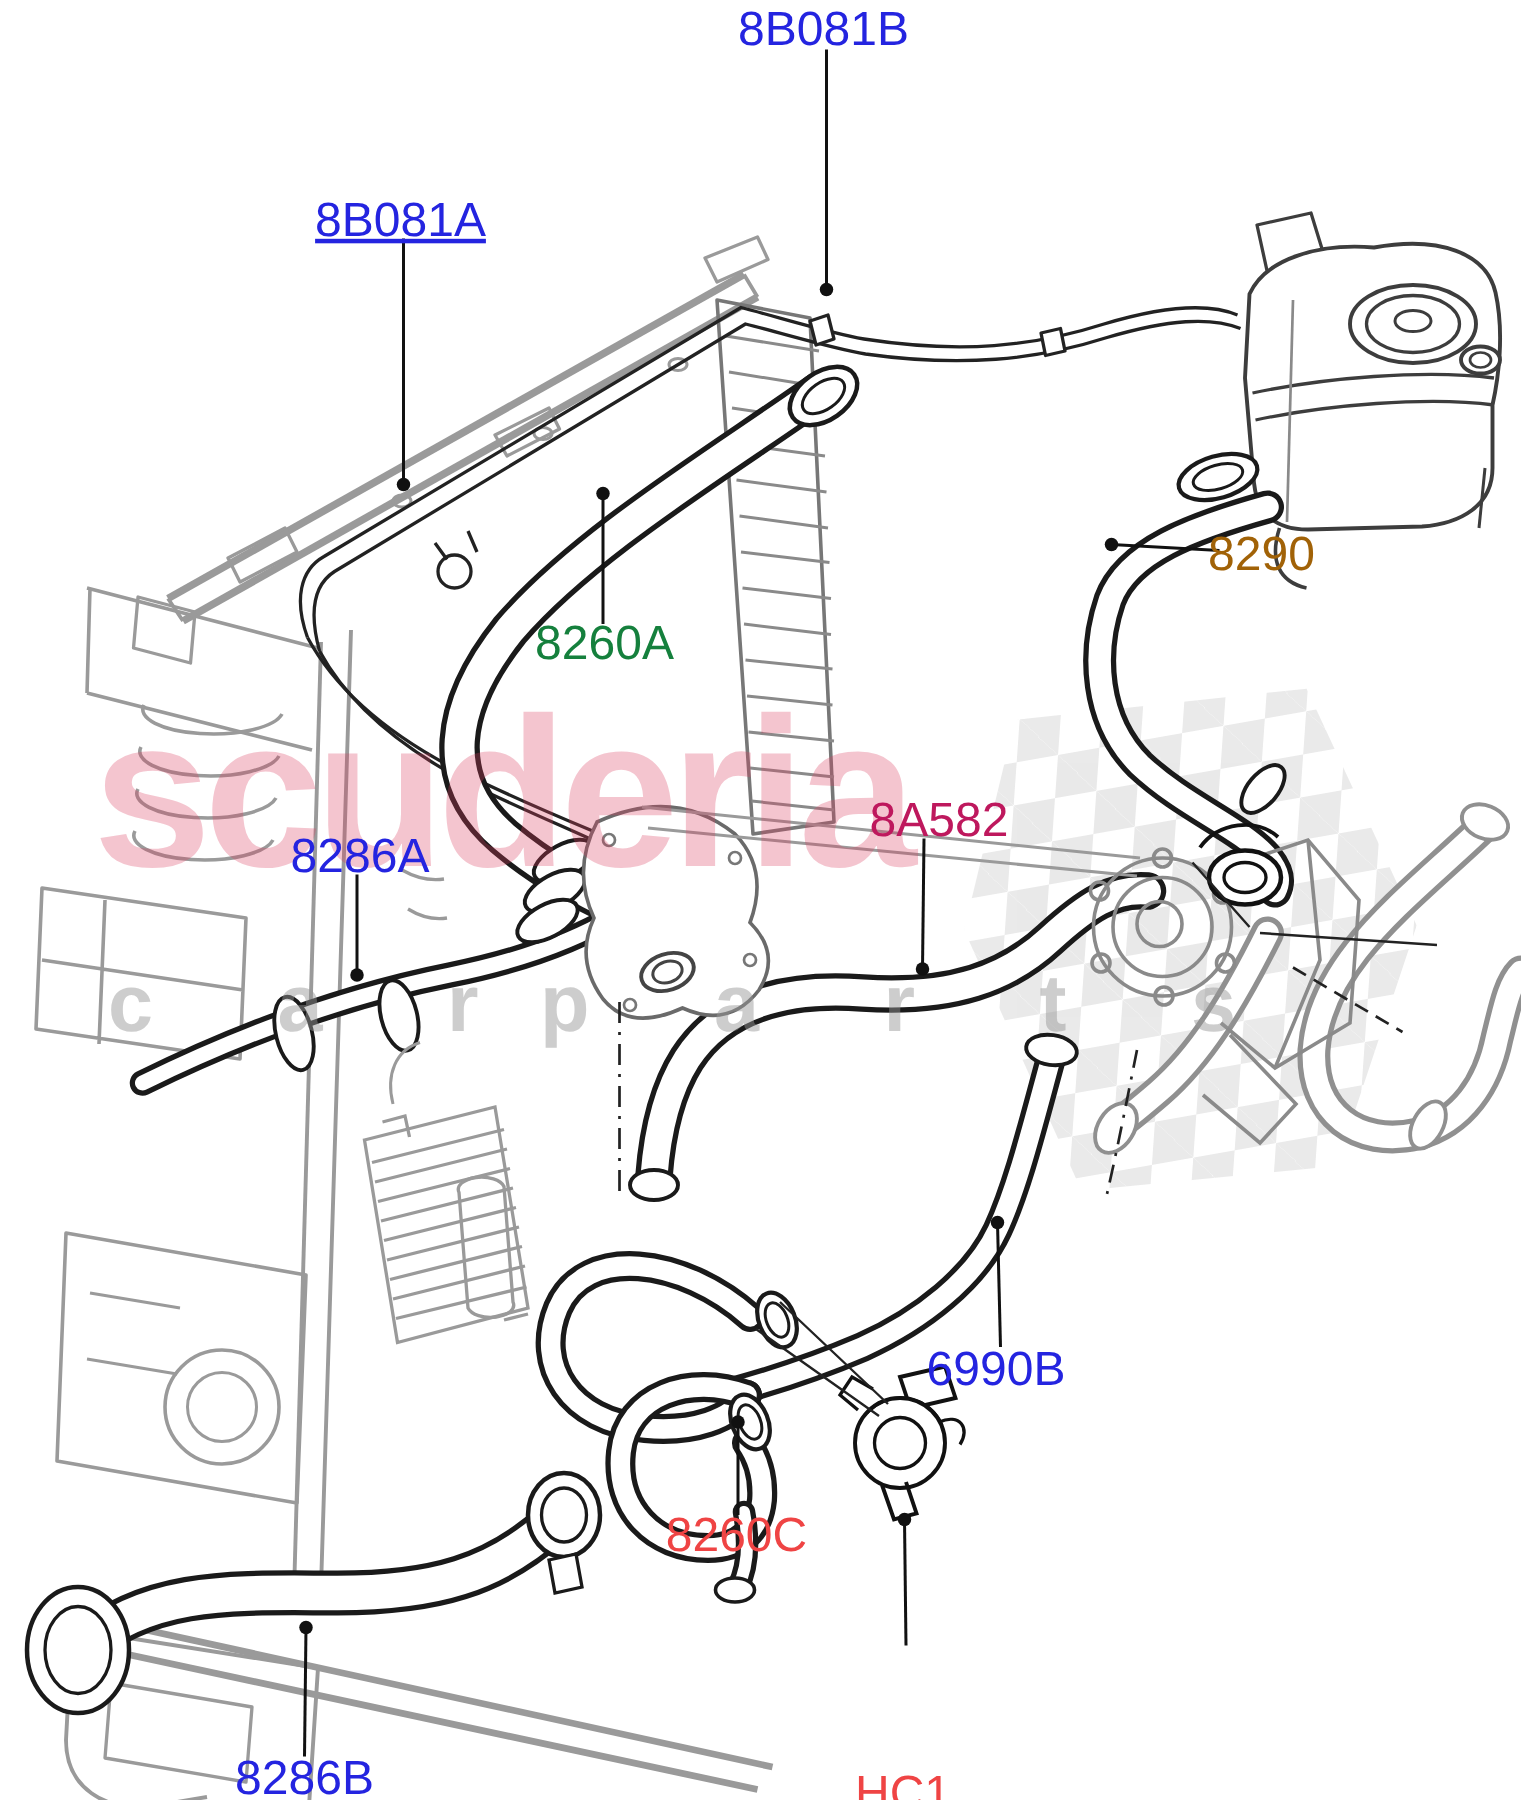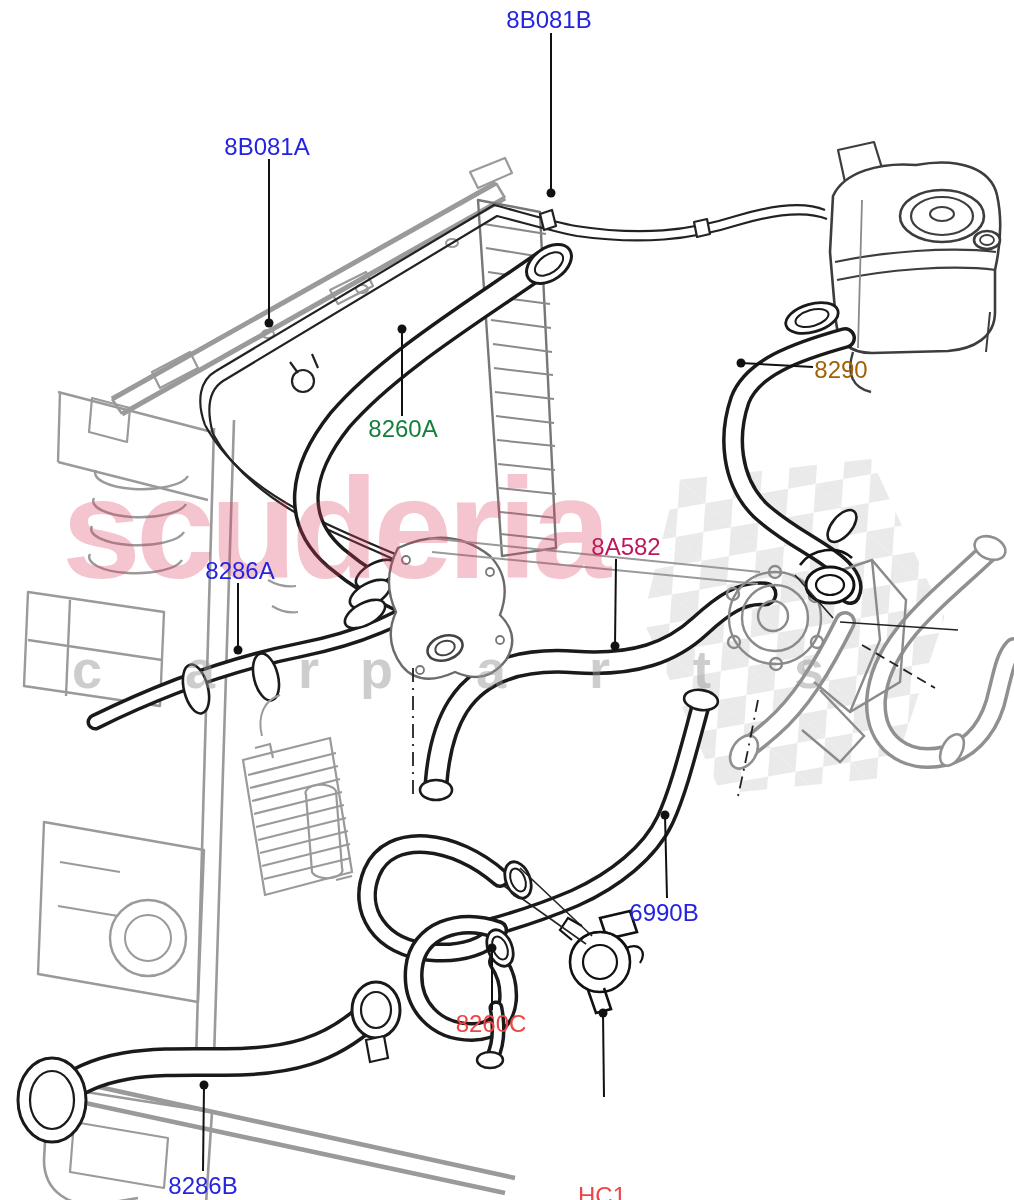--- a/index.html
+++ b/index.html
@@ -27,21 +27,21 @@
     color:rgba(220,64,96,0.30);white-space:nowrap;
   }
   .wm-sub{
     position:absolute;top:642px;z-index:3;font-size:54px;font-weight:bold;
     letter-spacing:34px;color:rgba(150,150,150,0.48);white-space:nowrap;line-height:1;
   }
   #wm-sub-left{left:72px;}
   #wm-sub-right{left:360px;}
   
   .part-label{
-    position:absolute;z-index:5;font-size:24px;line-height:1.05;
+    position:absolute;z-index:5;font-size:32px;line-height:1.05;
     transform:translate(-50%,-50%);white-space:nowrap;cursor:pointer;
   }
 </style>
 </head>
 <body>
 
 <div id="canvas">
 
   <div id="wm-checker"></div>
   <div id="wm-brand" style="color: rgba(220, 64, 96, 0.3);">scuderia</div>
@@ -266,21 +266,21 @@
       <circle cx="665" cy="815" r="4.5" fill="#111111"></circle>
       <line x1="492" y1="1010" x2="492" y2="948" stroke="#111111" stroke-width="2"></line>
       <circle cx="492" cy="948" r="4.5" fill="#111111"></circle>
       <line x1="604" y1="1097" x2="603" y2="1013" stroke="#111111" stroke-width="2"></line>
       <circle cx="603" cy="1013" r="4.5" fill="#111111"></circle>
       <line x1="203" y1="1171" x2="204" y2="1085" stroke="#111111" stroke-width="2"></line>
       <circle cx="204" cy="1085" r="4.5" fill="#111111"></circle>
     </svg>
 
 <div class="part-label" style="left: 549px; top: 20px; color: rgb(36, 36, 224);">8B081B</div>
-    <div class="part-label" style="left: 267px; top: 147px; color: rgb(36, 36, 224);">8B081A</div>
+    <div class="part-label" style="left: 267px; top: 147px; color: rgb(36, 36, 224); text-decoration: underline;">8B081A</div>
     <div class="part-label" style="left: 403px; top: 429px; color: #15803d;">8260A</div>
     <div class="part-label" style="left: 841px; top: 370px; color: #a16207;">8290</div>
     <div class="part-label" style="left: 240px; top: 571px; color: rgb(36, 36, 224);">8286A</div>
     <div class="part-label" style="left: 584px; top: 547px; color: #be185d; margin-left: 42px;">8A582</div>
     <div class="part-label" style="left: 664px; top: 913px; color: rgb(36, 36, 224);">6990B</div>
     <div class="part-label" style="left: 491px; top: 1024px; color: #ef4444;">8260C</div>
     <div class="part-label" style="left: 602px; top: 1156px; color: #ef4444; margin-top: 40px;">HC1</div>
     <div class="part-label" style="left: 203px; top: 1186px; color: rgb(36, 36, 224);">8286B</div>
   </div>
 

